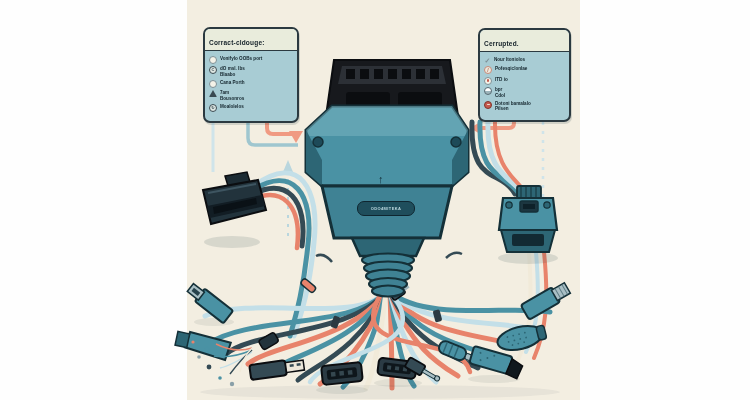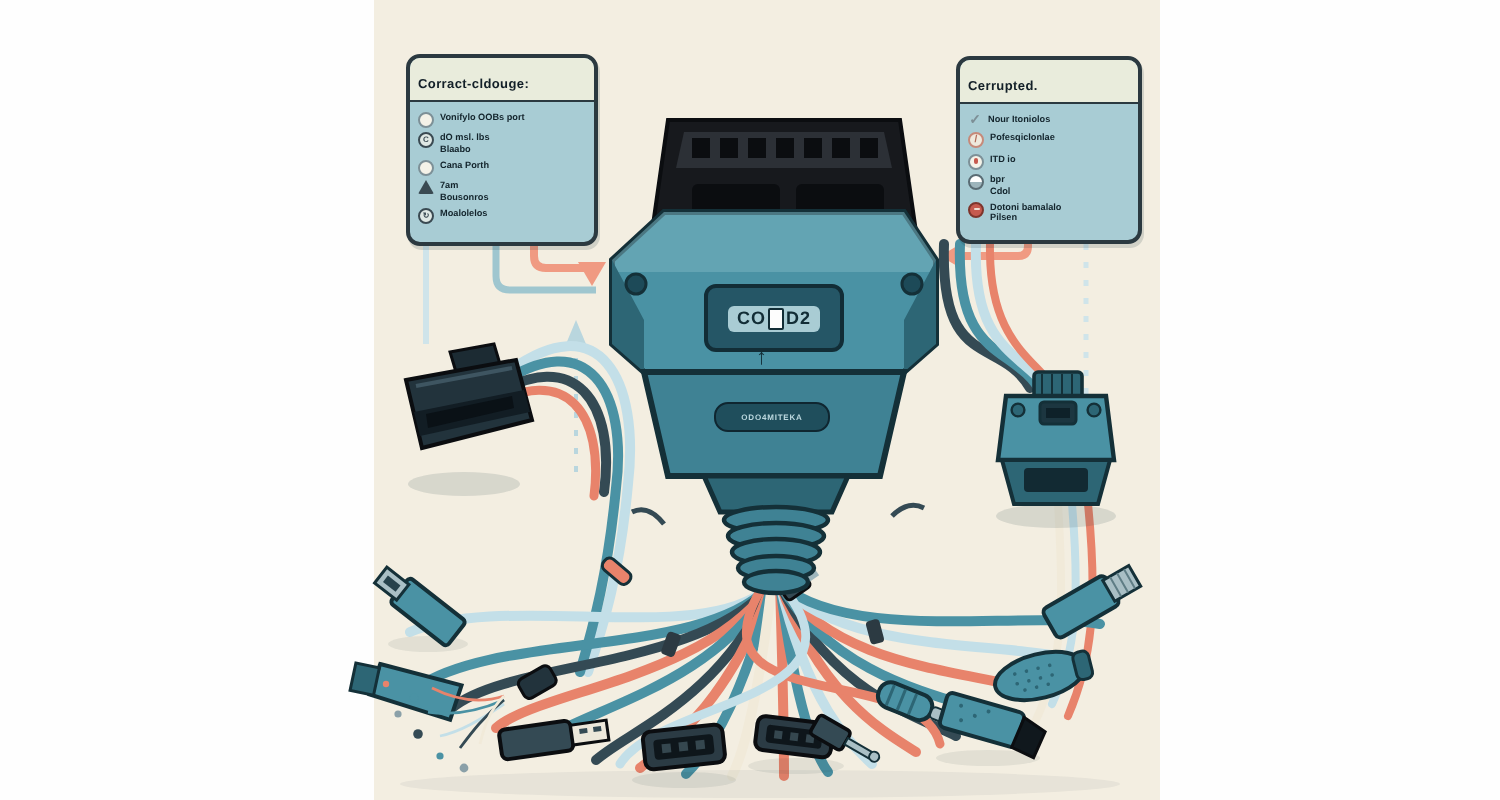--- a/index.html
+++ b/index.html
@@ -265,27 +265,20 @@
       <polygon points="352,238 424,238 416,256 360,256" fill="#2d6675" stroke="#143038" stroke-width="2.5"></polygon>
 
       <ellipse cx="388" cy="260" rx="26" ry="6.5" fill="#3f8294" stroke="#143038" stroke-width="2.2"></ellipse>
       <ellipse cx="388" cy="268" rx="24" ry="6.5" fill="#3f8294" stroke="#143038" stroke-width="2.2"></ellipse>
       <ellipse cx="388" cy="276" rx="22" ry="6.5" fill="#3f8294" stroke="#143038" stroke-width="2.2"></ellipse>
       <ellipse cx="388" cy="284" rx="19" ry="6" fill="#3f8294" stroke="#143038" stroke-width="2.2"></ellipse>
       <ellipse cx="388" cy="291" rx="16" ry="5.5" fill="#3f8294" stroke="#143038" stroke-width="2.2"></ellipse>
     </g>
   </svg>
 
-  <div class="plaque">
-    <div class="plate">
-      <b>CO</b>
-        <span class="sq"></span>
-        <b>D2</b>
-    </div>
-  </div>
   <div class="up-arrow">↑</div>
   <div class="oval-tag">
     <span>ODO4MITEKA</span>
   </div>
 
   <div class="panel panel-left">
     <div class="hd">
       <span>Corract-cldouge:</span>
     </div>
     <div class="list">

